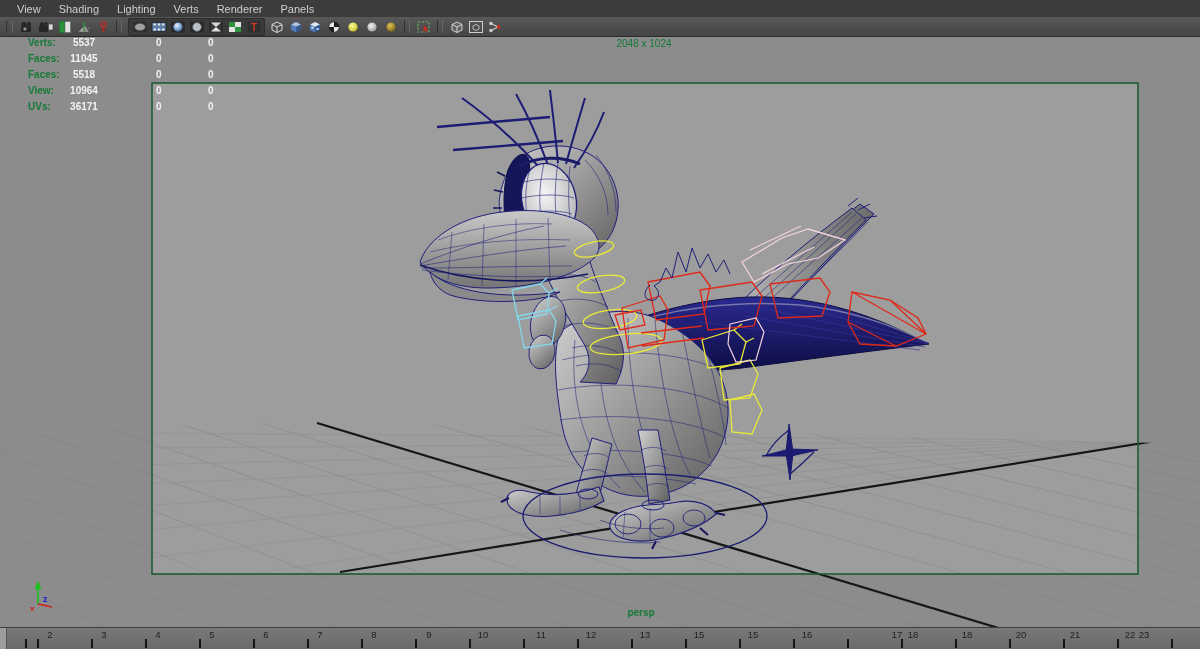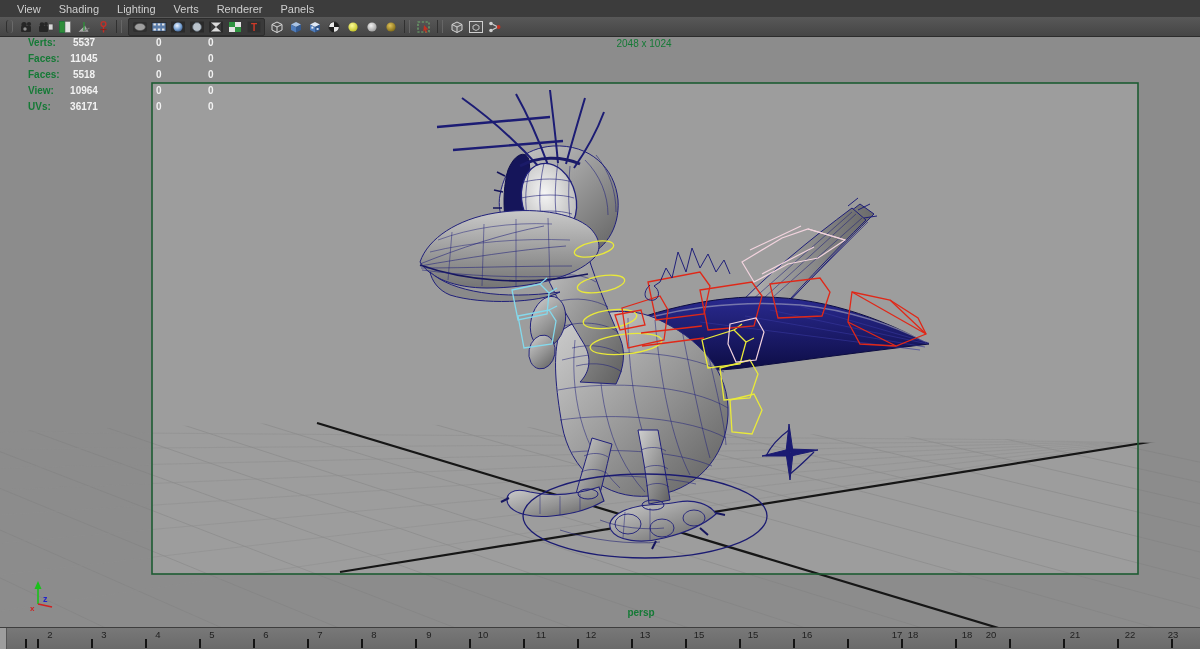--- a/index.html
+++ b/index.html
@@ -527,19 +527,19 @@
     <span class="frame-num" style="left:483px">10</span>
     <span class="frame-num" style="left:541px">11</span>
     <span class="frame-num" style="left:591px">12</span>
     <span class="frame-num" style="left:645px">13</span>
     <span class="frame-num" style="left:699px">15</span>
     <span class="frame-num" style="left:753px">15</span>
     <span class="frame-num" style="left:807px">16</span>
     <span class="frame-num" style="left:897px">17</span>
     <span class="frame-num" style="left:913px">18</span>
     <span class="frame-num" style="left:967px">18</span>
-    <span class="frame-num" style="left:991px">20</span>
+    <span class="frame-num" style="left:1021px">20</span>
     <span class="frame-num" style="left:1075px">21</span>
     <span class="frame-num" style="left:1130px">22</span>
-    <span class="frame-num" style="left:1173px">23</span>
+    <span class="frame-num" style="left:1144px">23</span>
   </div>
 
 </div>
 
 </body></html>

